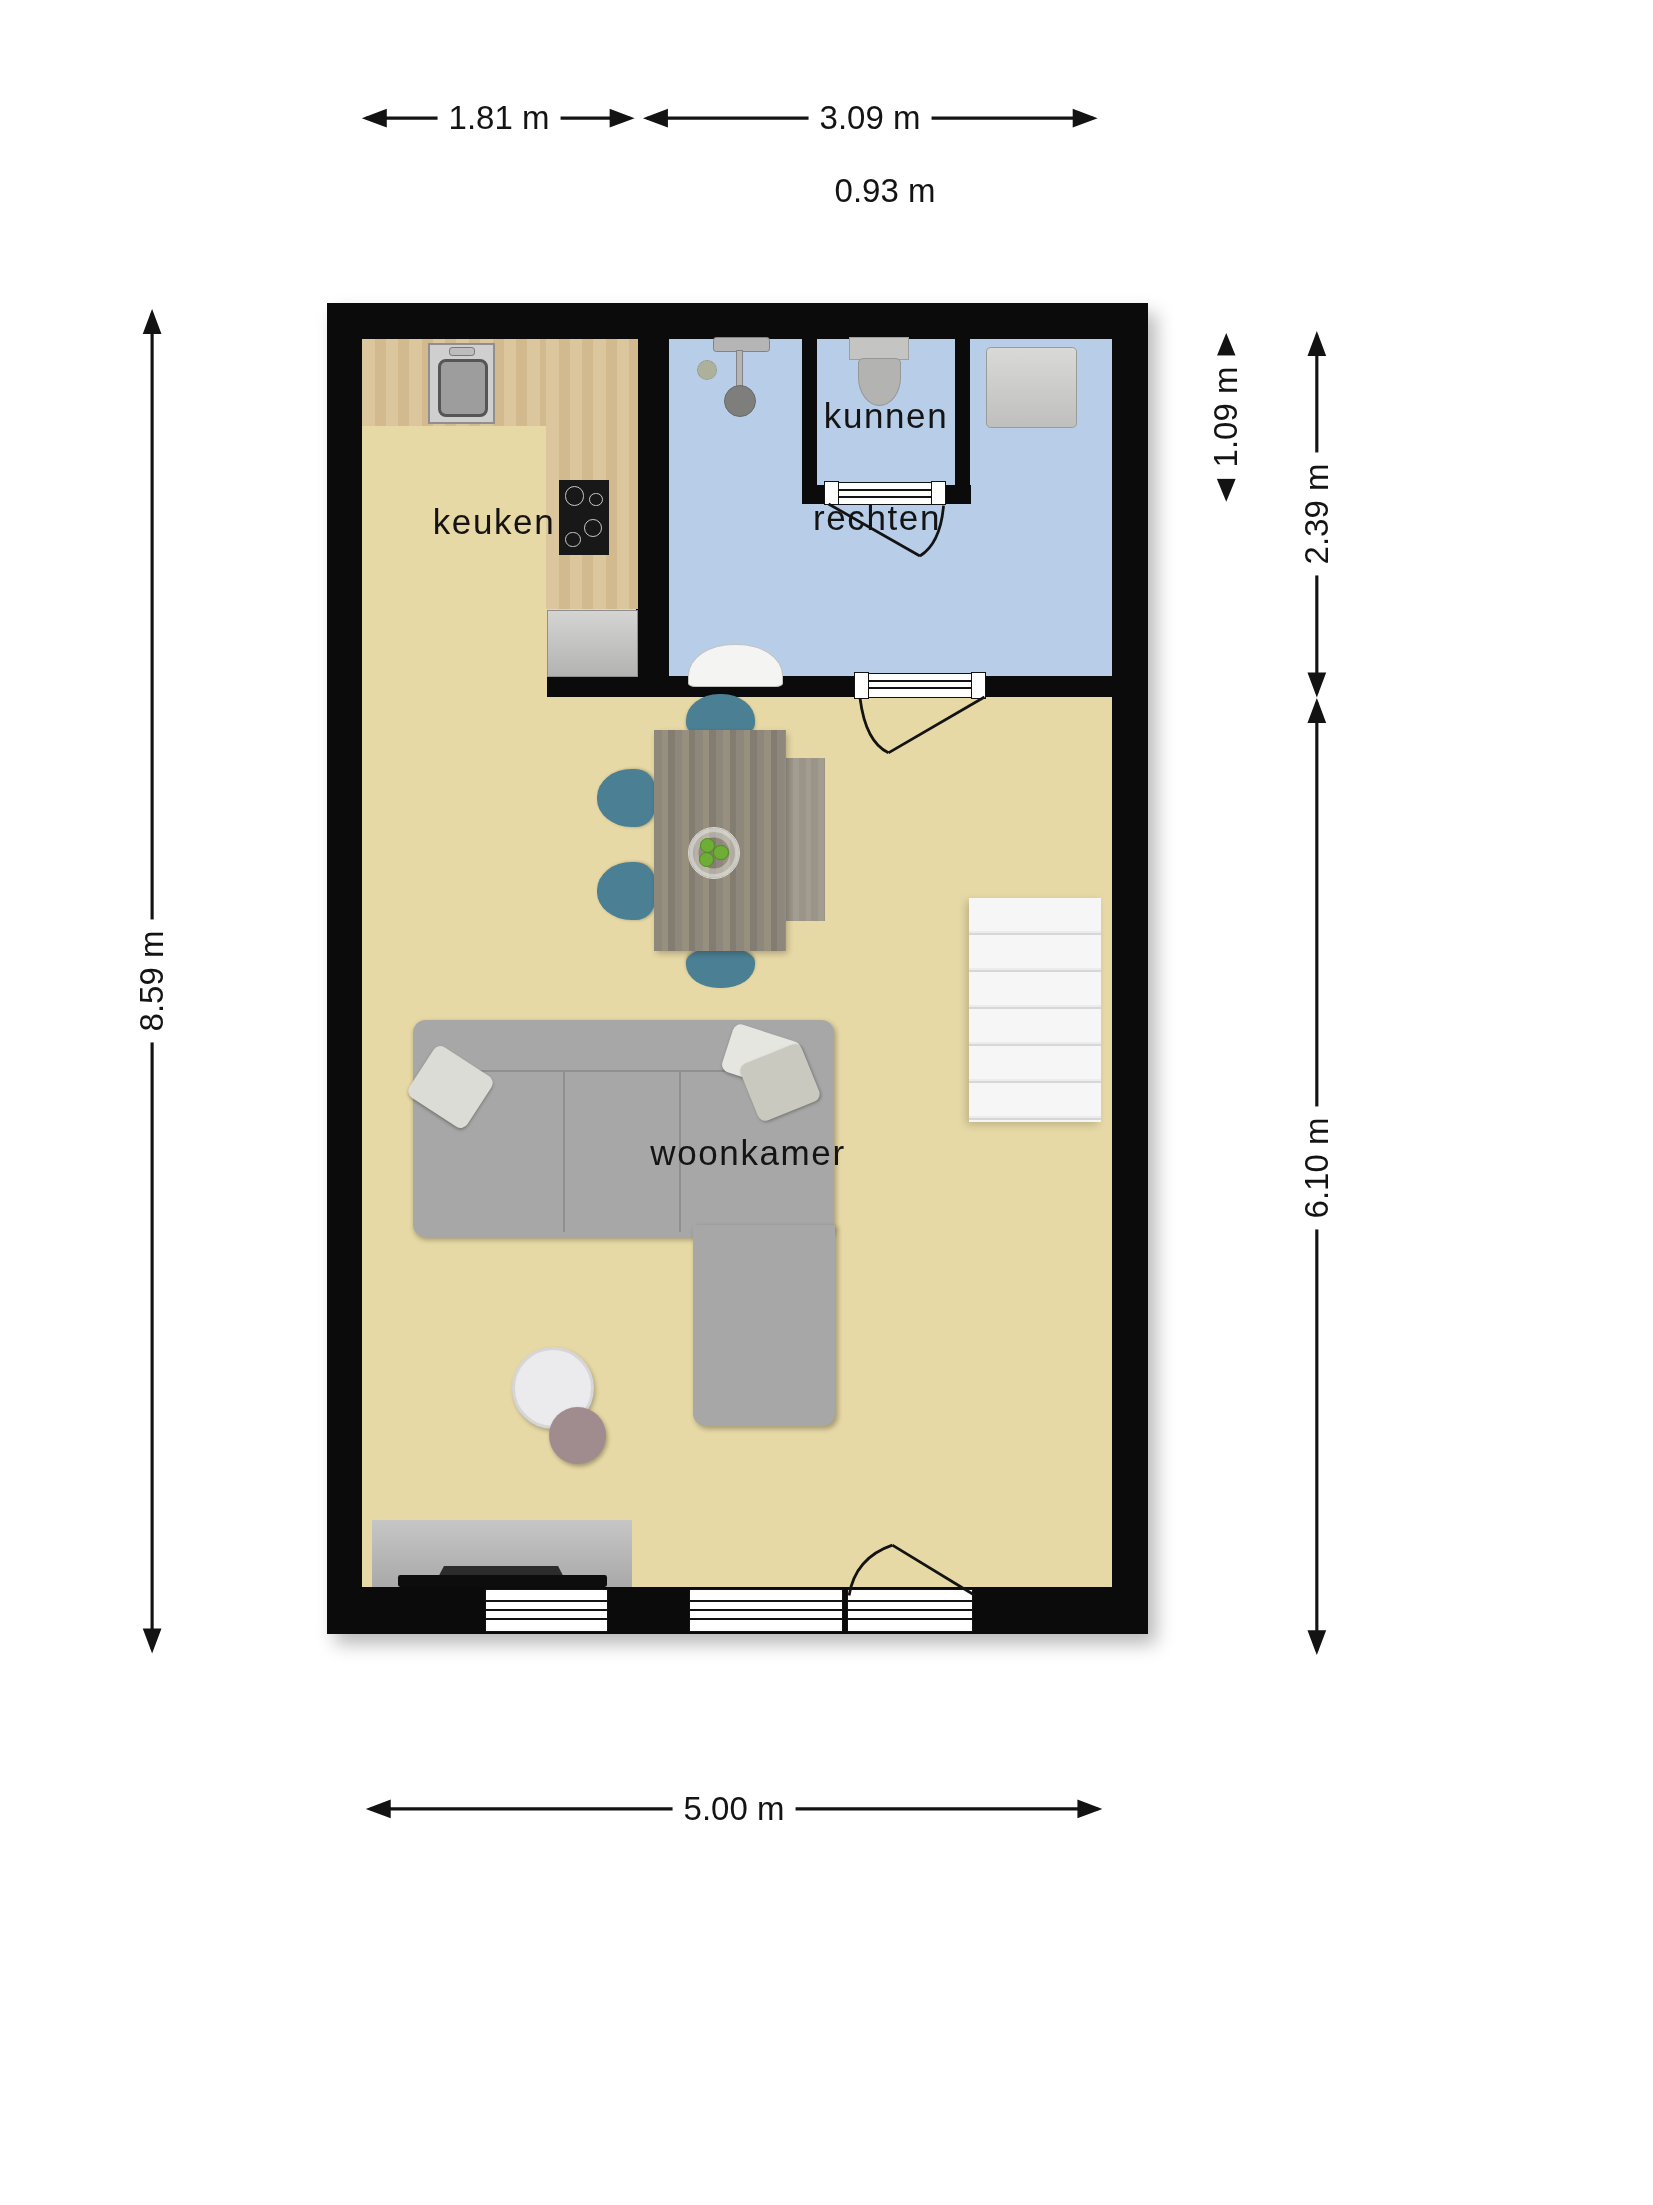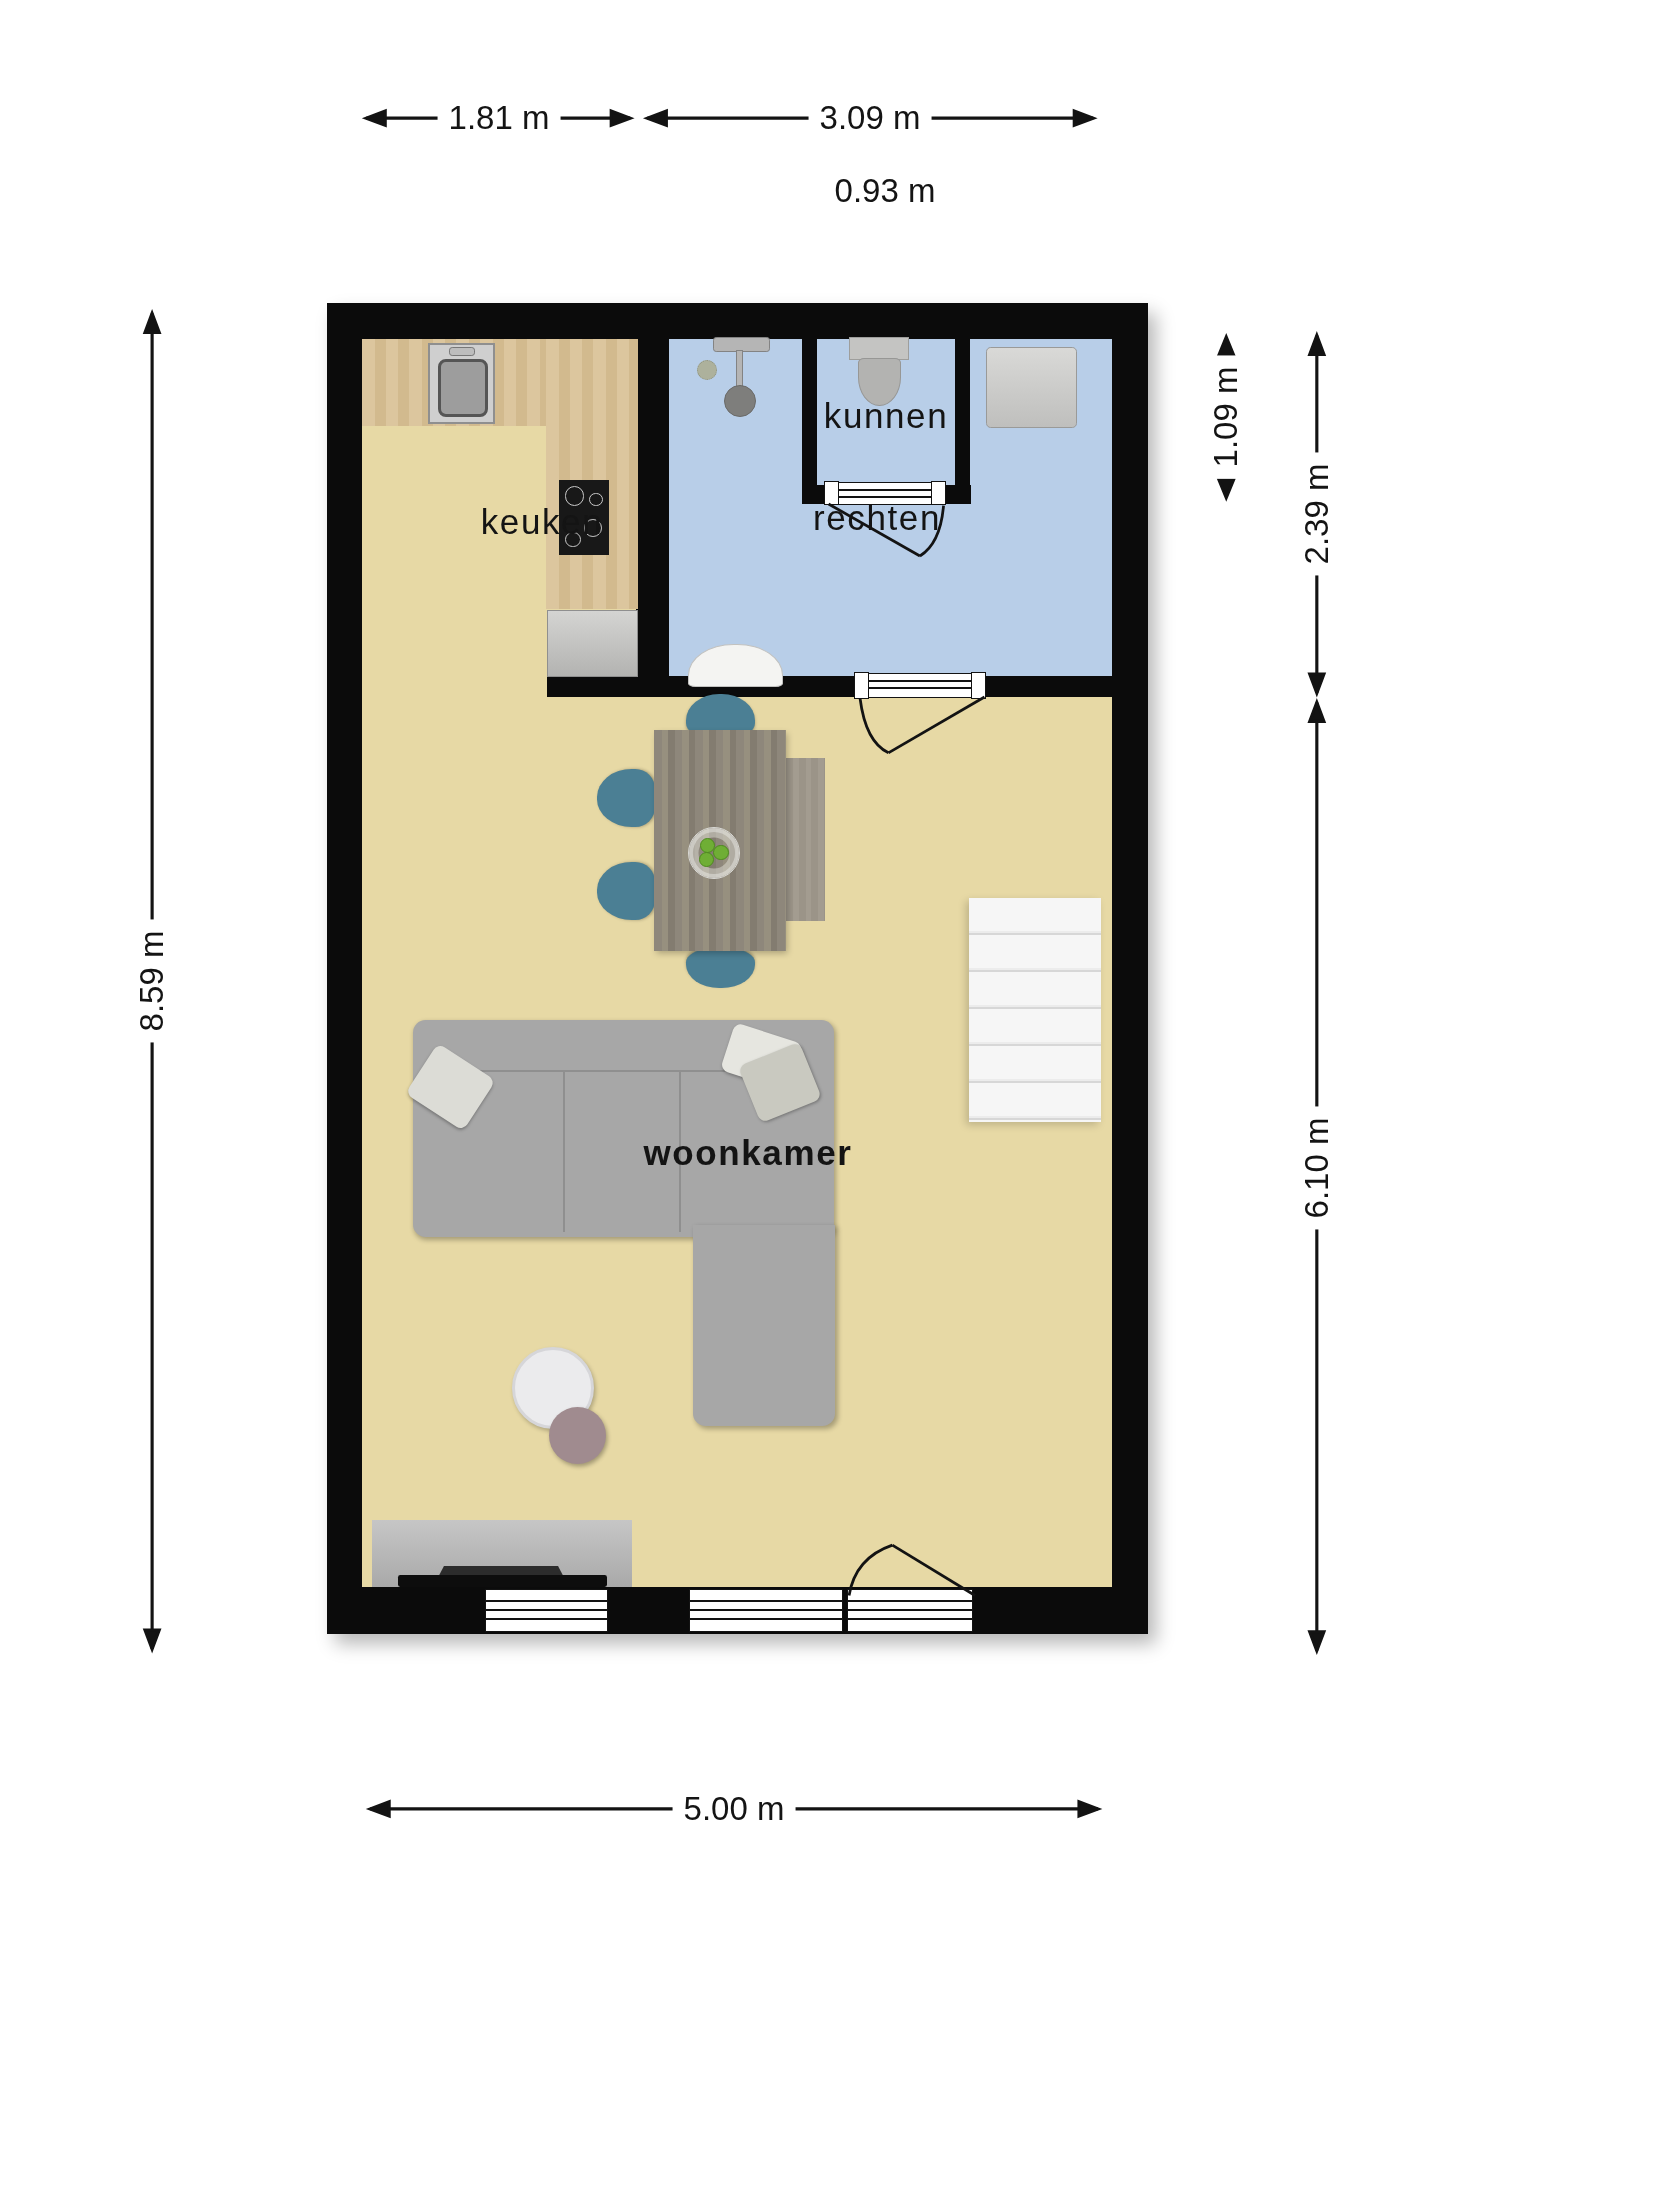--- a/index.html
+++ b/index.html
@@ -179,24 +179,24 @@
       <path d="M1198,642 Q1194,690 1168,706"></path>
 
       <path d="M1250,885 L1128,956"></path>
       <path d="M1092,887 Q1099,942 1128,956"></path>
 
       <path d="M1238,2026 L1133,1962"></path>
       <path d="M1078,2026 Q1086,1978 1133,1962"></path>
     </g>
   </svg>
 
-  <span class="abs room-label" style="left:494px;top:522px;margin-left:48px;">keuken</span>
+  <span class="abs room-label" style="left:494px;top:522px;">keuken</span>
   <span class="abs room-label" style="left:886px;top:416px;">kunnen</span>
   <span class="abs room-label" style="left:877px;top:518px;">rechten</span>
-  <span class="abs room-label" style="left:748px;top:1153px;font-weight:bold;">woonkamer</span>
+  <span class="abs room-label" style="left:748px;top:1153px;">woonkamer</span>
 
   <span class="abs dim-label" style="left:499px;top:118px;">1.81 m</span>
   <span class="abs dim-label" style="left:870px;top:118px;">3.09 m</span>
   <span class="abs dim-label" style="left:885px;top:191px;">0.93 m</span>
   <span class="abs dim-label vert" style="left:152px;top:981px;">8.59 m</span>
   <span class="abs dim-label vert" style="left:1226px;top:417px;">1.09 m</span>
   <span class="abs dim-label vert" style="left:1317px;top:514px;">2.39 m</span>
   <span class="abs dim-label vert" style="left:1317px;top:1168px;">6.10 m</span>
   <span class="abs dim-label" style="left:734px;top:1809px;">5.00 m</span>
 

